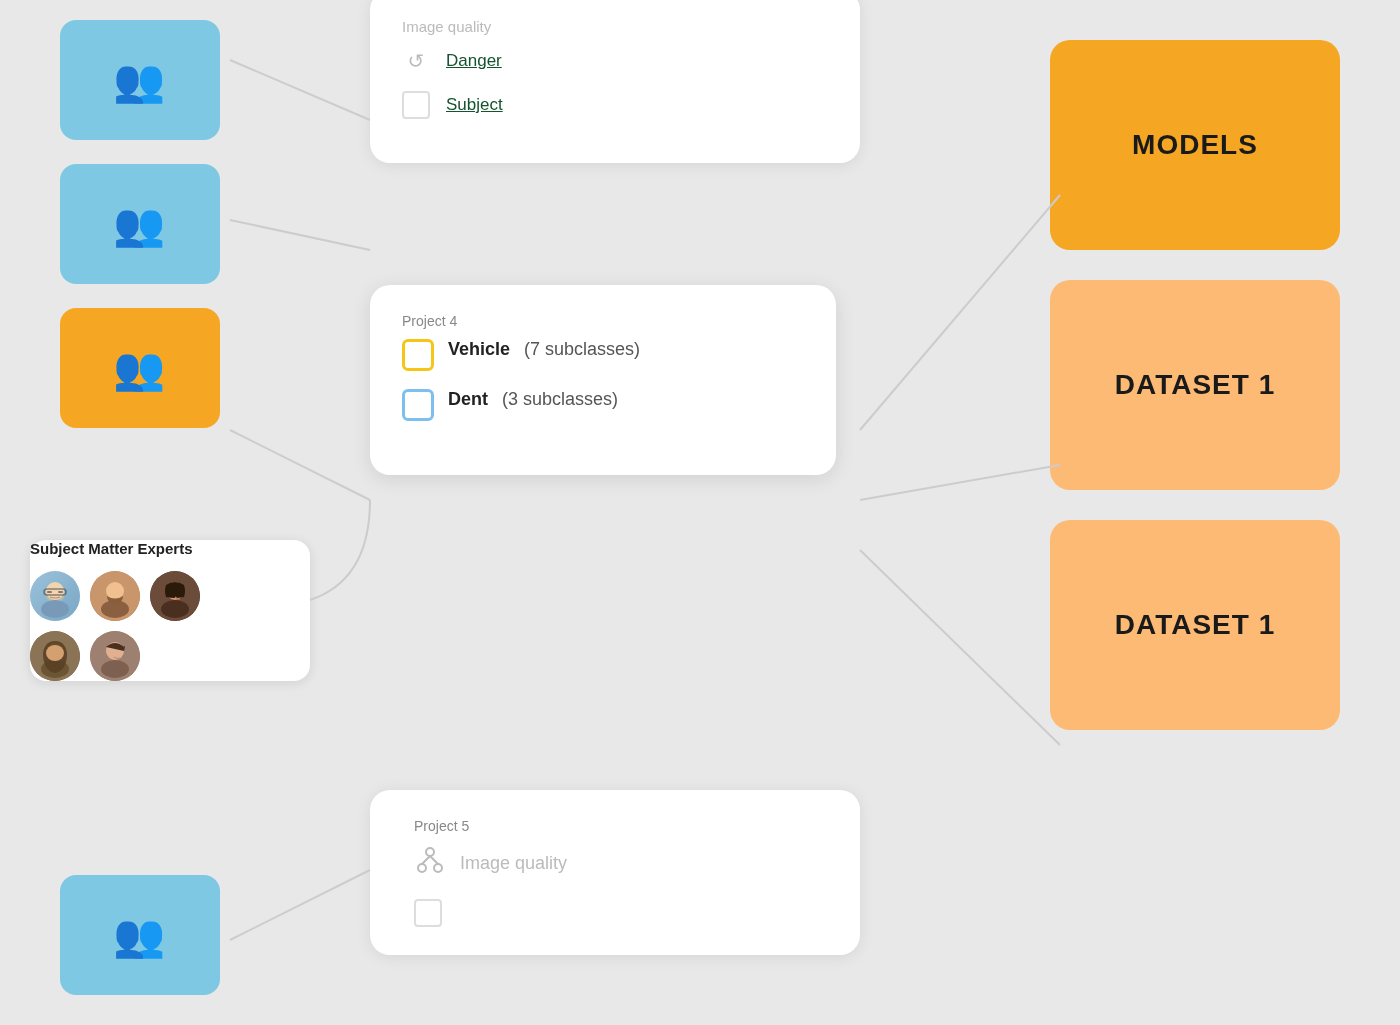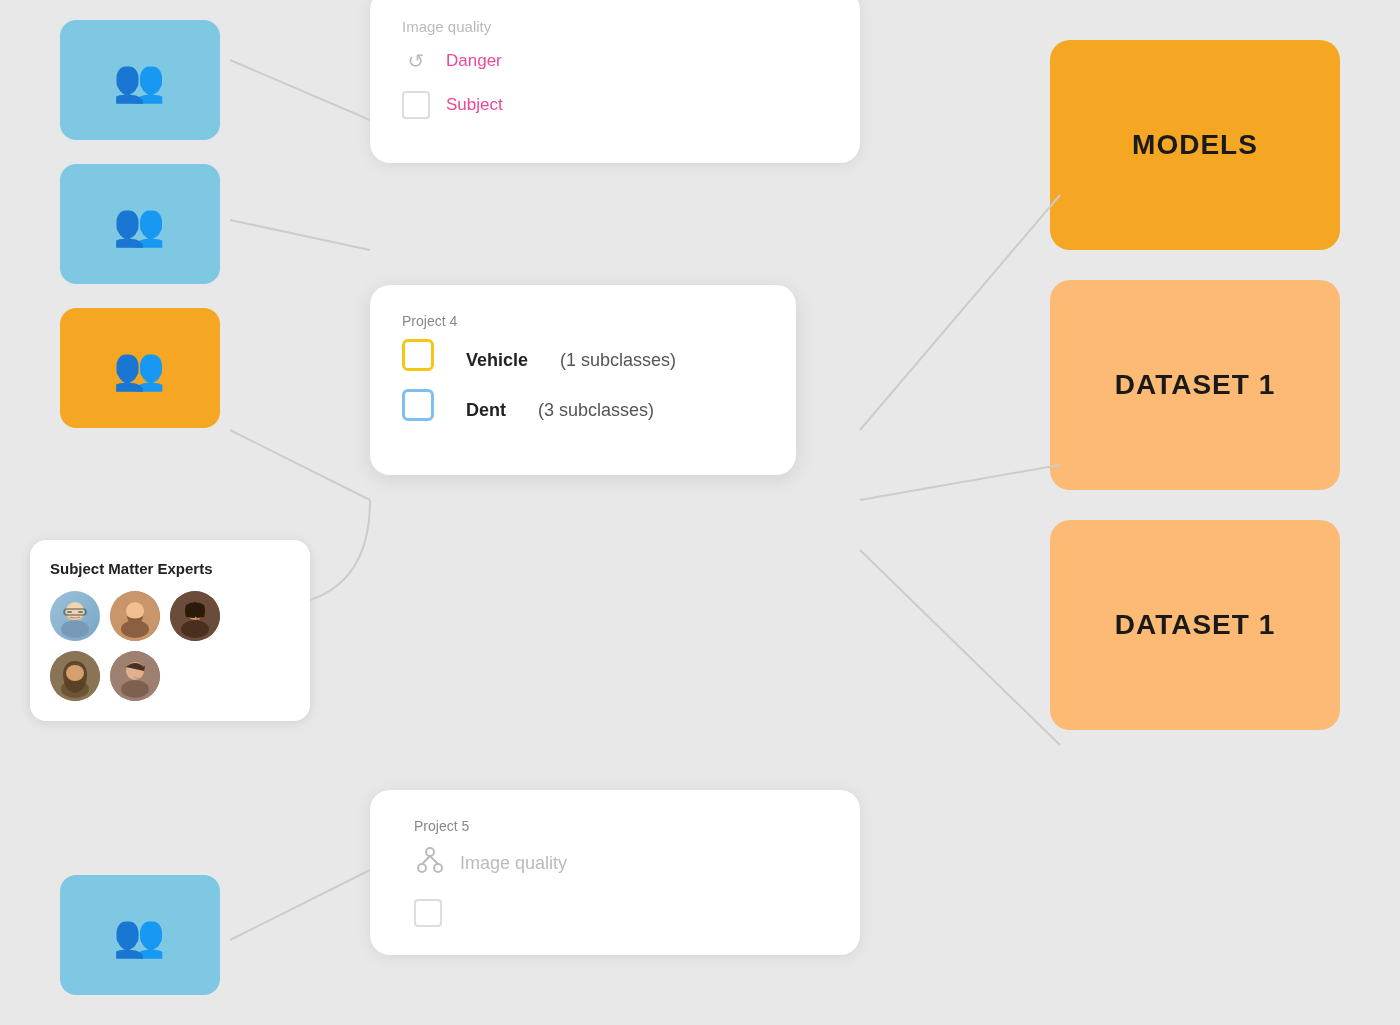--- a/index.html
+++ b/index.html
@@ -47,21 +47,20 @@
     }
 
     
     .sme-card {
       position: absolute;
       left: 30px;
       top: 540px;
       width: 280px;
       background: white;
       border-radius: 16px;
-      padding: 20px;
       box-shadow: 0 2px 12px rgba(0,0,0,0.1);
     }
 
     .sme-title {
       font-size: 15px;
       font-weight: 600;
       color: #222;
       margin-bottom: 14px;
     }
 
@@ -99,21 +98,21 @@
       border-radius: 20px;
       padding: 28px 32px;
       box-shadow: 0 2px 16px rgba(0,0,0,0.08);
     }
 
     
     .project-card-main {
       position: absolute;
       left: 370px;
       top: 285px;
-      width: 426px;
+      width: 466px;
       background: white;
       border-radius: 20px;
       padding: 28px 32px 36px;
       box-shadow: 0 4px 20px rgba(0,0,0,0.1);
       z-index: 10;
     }
 
     .project-label {
       font-size: 14px;
       color: #888;
@@ -124,22 +123,22 @@
     .project-title {
       font-size: 34px;
       font-weight: 700;
       color: #111;
       line-height: 1.2;
       margin-bottom: 24px;
     }
 
     .class-item {
       display: flex;
-      align-items: flex-end;
-      gap: 32px;
+      align-items: flex-start;
+      gap: 14px;
       margin-bottom: 18px;
     }
 
     .class-checkbox {
       width: 32px;
       height: 32px;
       border-radius: 6px;
       border: 3px solid;
       flex-shrink: 0;
     }
@@ -262,21 +261,22 @@
 
     .top-card-checkbox {
       width: 28px;
       height: 28px;
       border: 2px solid #ddd;
       border-radius: 4px;
     }
 
     .top-card-label {
       font-size: 17px;
-      color: #ec4899;
+      color: #14532d;
+      text-decoration: underline;
     }
 
     .danger-icon {
       width: 28px;
       height: 28px;
       color: #bbb;
       font-size: 20px;
       display: flex;
       align-items: center;
       justify-content: center;
@@ -391,21 +391,21 @@
       <span class="top-card-label">Subject</span>
     </div>
   </div>
 
   <div class="project-card-main">
     <div class="project-label">Project 4</div>
 
     <div class="class-item">
       <div class="class-checkbox yellow"></div>
       <span class="class-name">Vehicle </span>
-      <span class="class-sub">(1 subclasses)</span>
+      <span class="class-sub">(7 subclasses)</span>
     </div>
 
 
     <div class="class-item">
       <div class="class-checkbox light-blue"></div>
       <span class="class-name">Dent </span>
       <span class="class-sub">(3 subclasses)</span>
     </div>
   </div>
 

